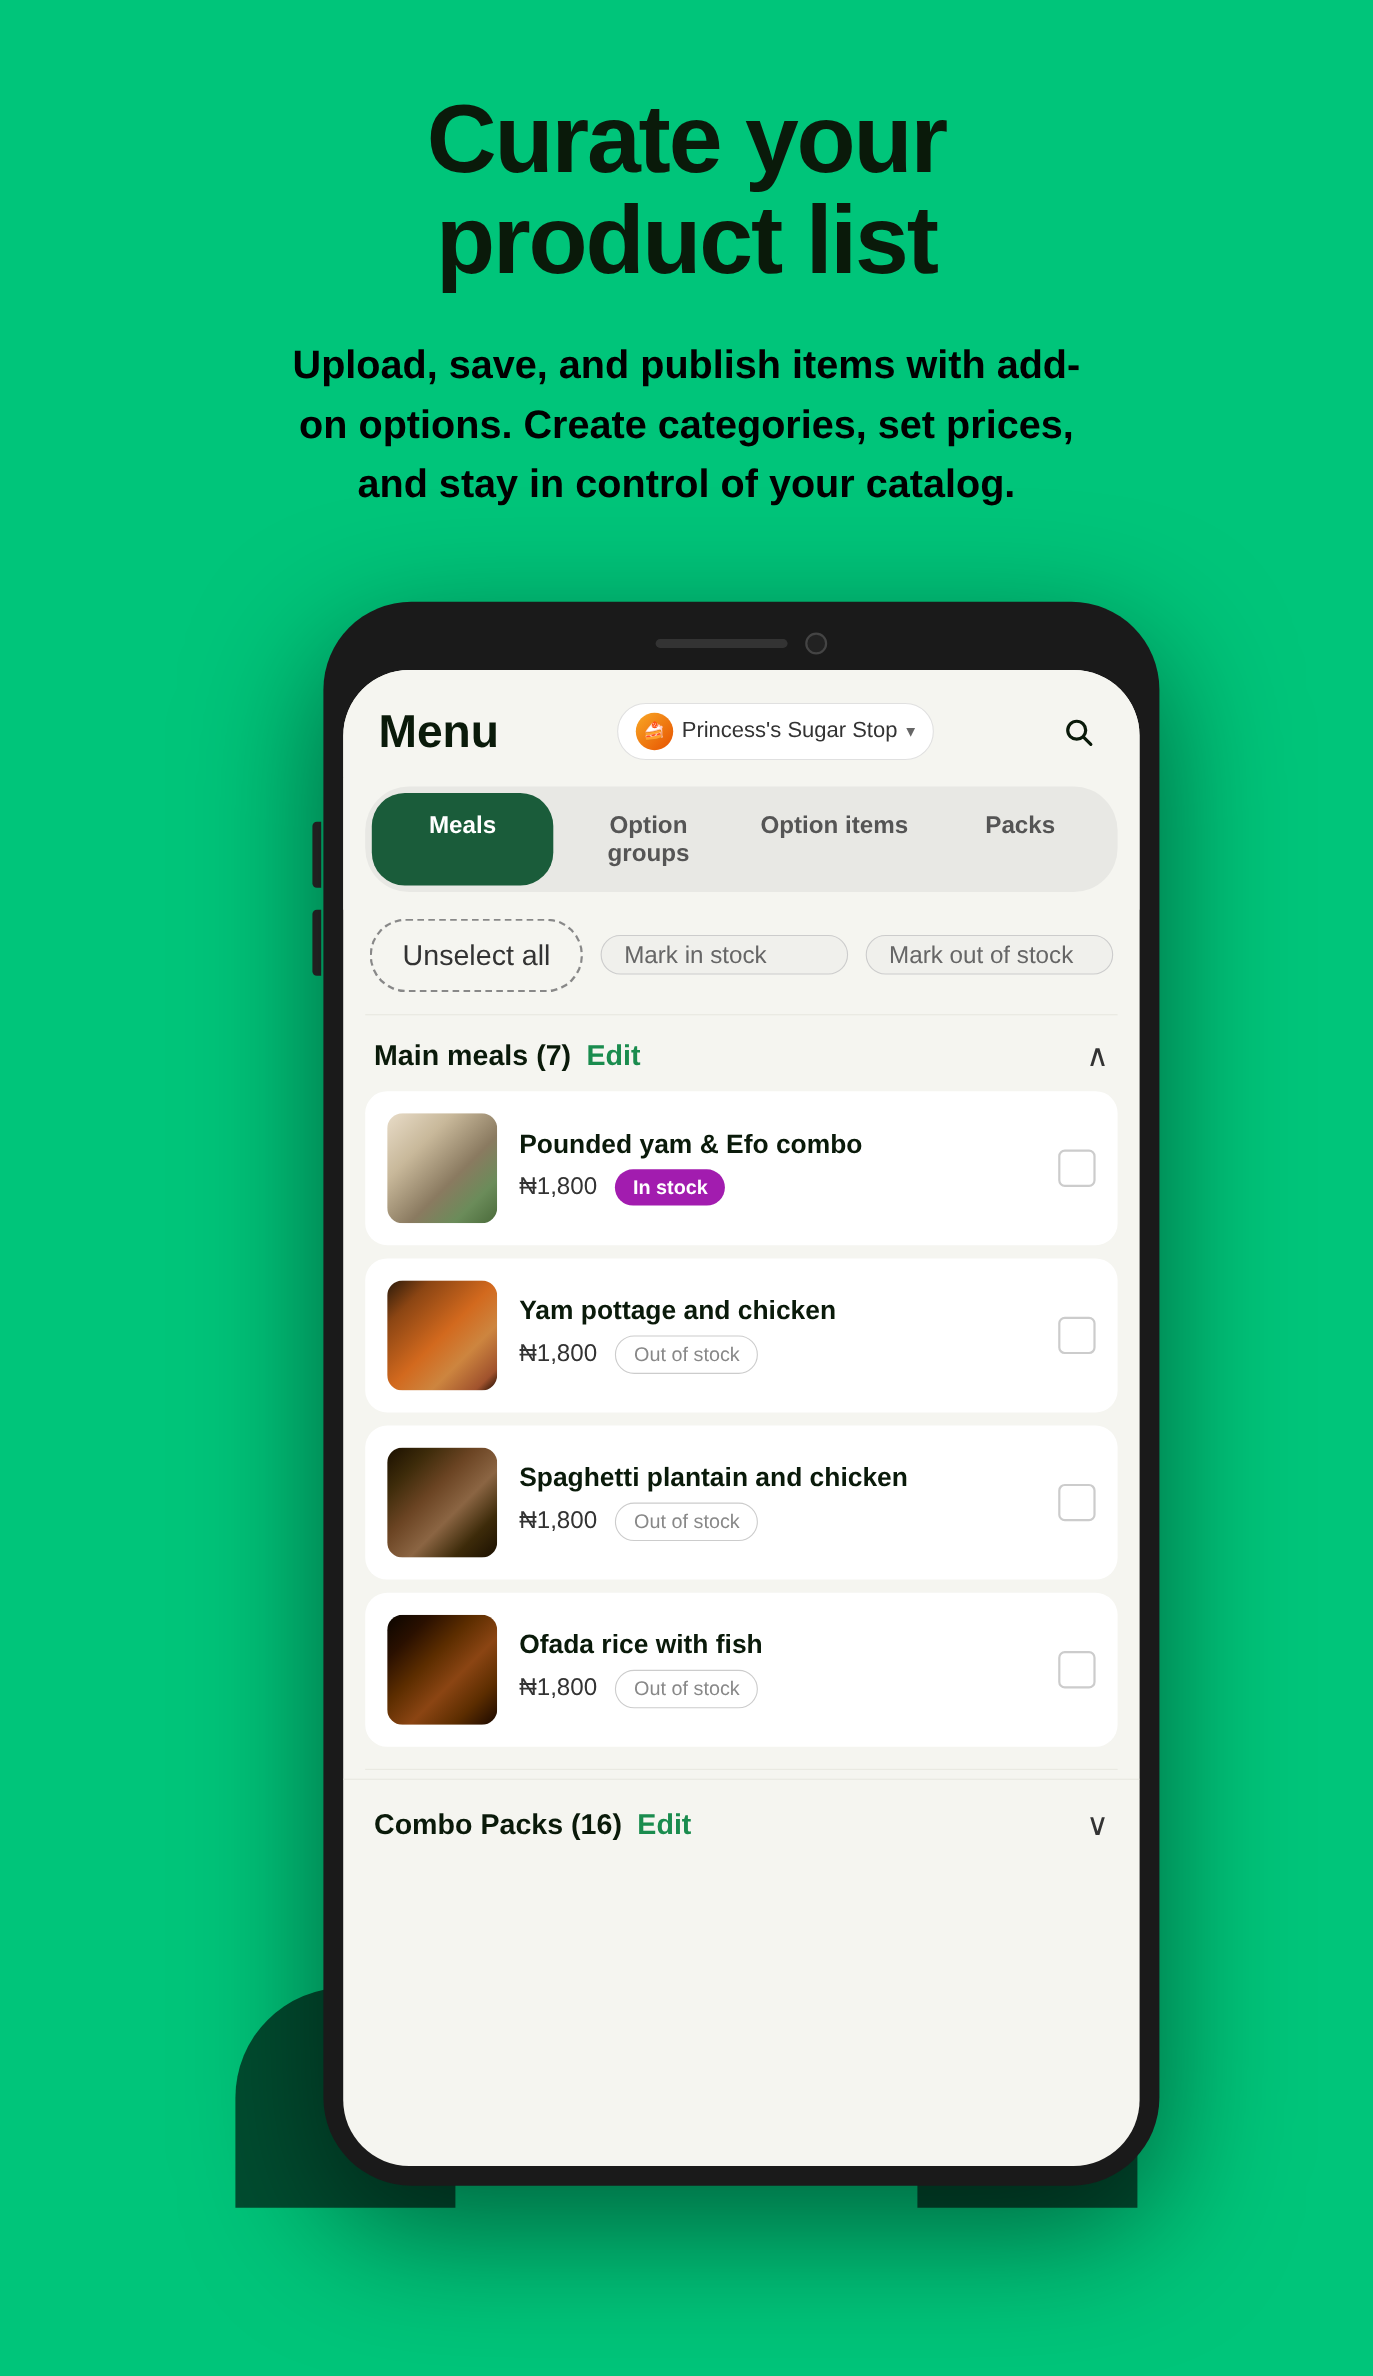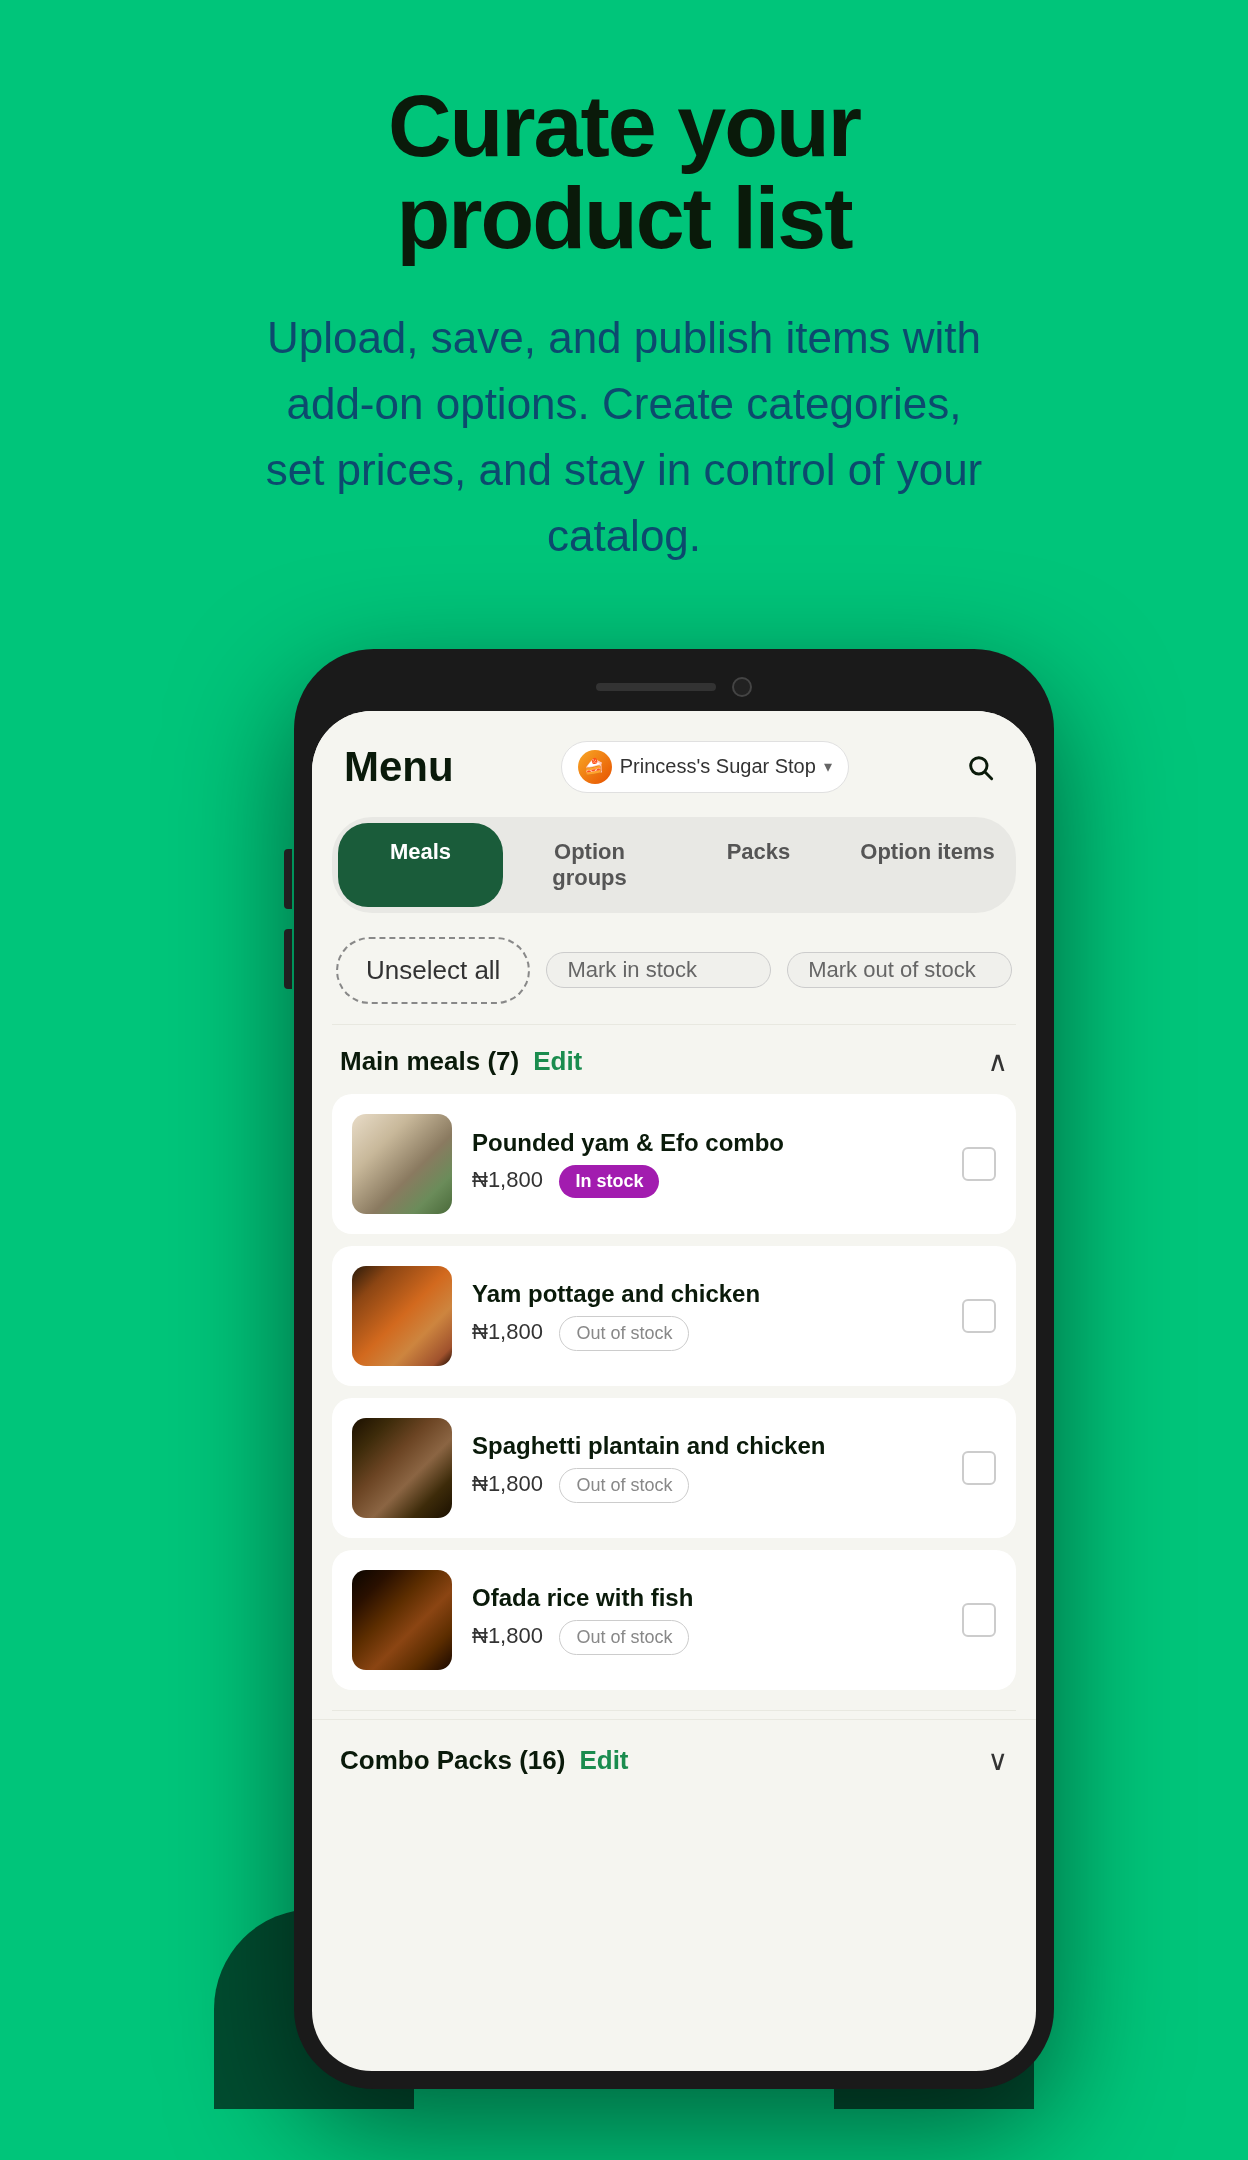--- a/index.html
+++ b/index.html
@@ -25,24 +25,24 @@
     .hero-title {
       font-size: 88px;
       font-weight: 900;
       color: #0a1a0a;
       line-height: 1.05;
       margin-bottom: 40px;
       letter-spacing: -2px;
     }
 
     .hero-subtitle {
-      font-size: 44px;
-      color: #0c4a6e;
+      font-size: 36px;
+      color: #000000;
       line-height: 1.5;
-      font-weight: 400;
+      font-weight: 700;
     }
 
     
     .phone-wrapper {
       position: relative;
       width: 660px;
       margin-top: 20px;
     }
 
     .phone-frame {
@@ -448,24 +448,24 @@
 
       <div class="tabs-container">
         <div class="tabs-row">
           <div class="tab active">
             <span>Meals</span>
           </div>
           <div class="tab">
             <span>Option groups</span>
           </div>
           <div class="tab">
+            <span>Option items</span>
+          </div>
+          <div class="tab">
             <span>Packs</span>
-          </div>
-          <div class="tab">
-            <span>Option items</span>
           </div>
         </div>
       </div>
 
       <div class="stock-actions">
         <button class="btn-unselect">Unselect all</button>
         <button class="btn-stock">Mark in stock</button>
         <button class="btn-stock">Mark out of stock</button>
       </div>
 

